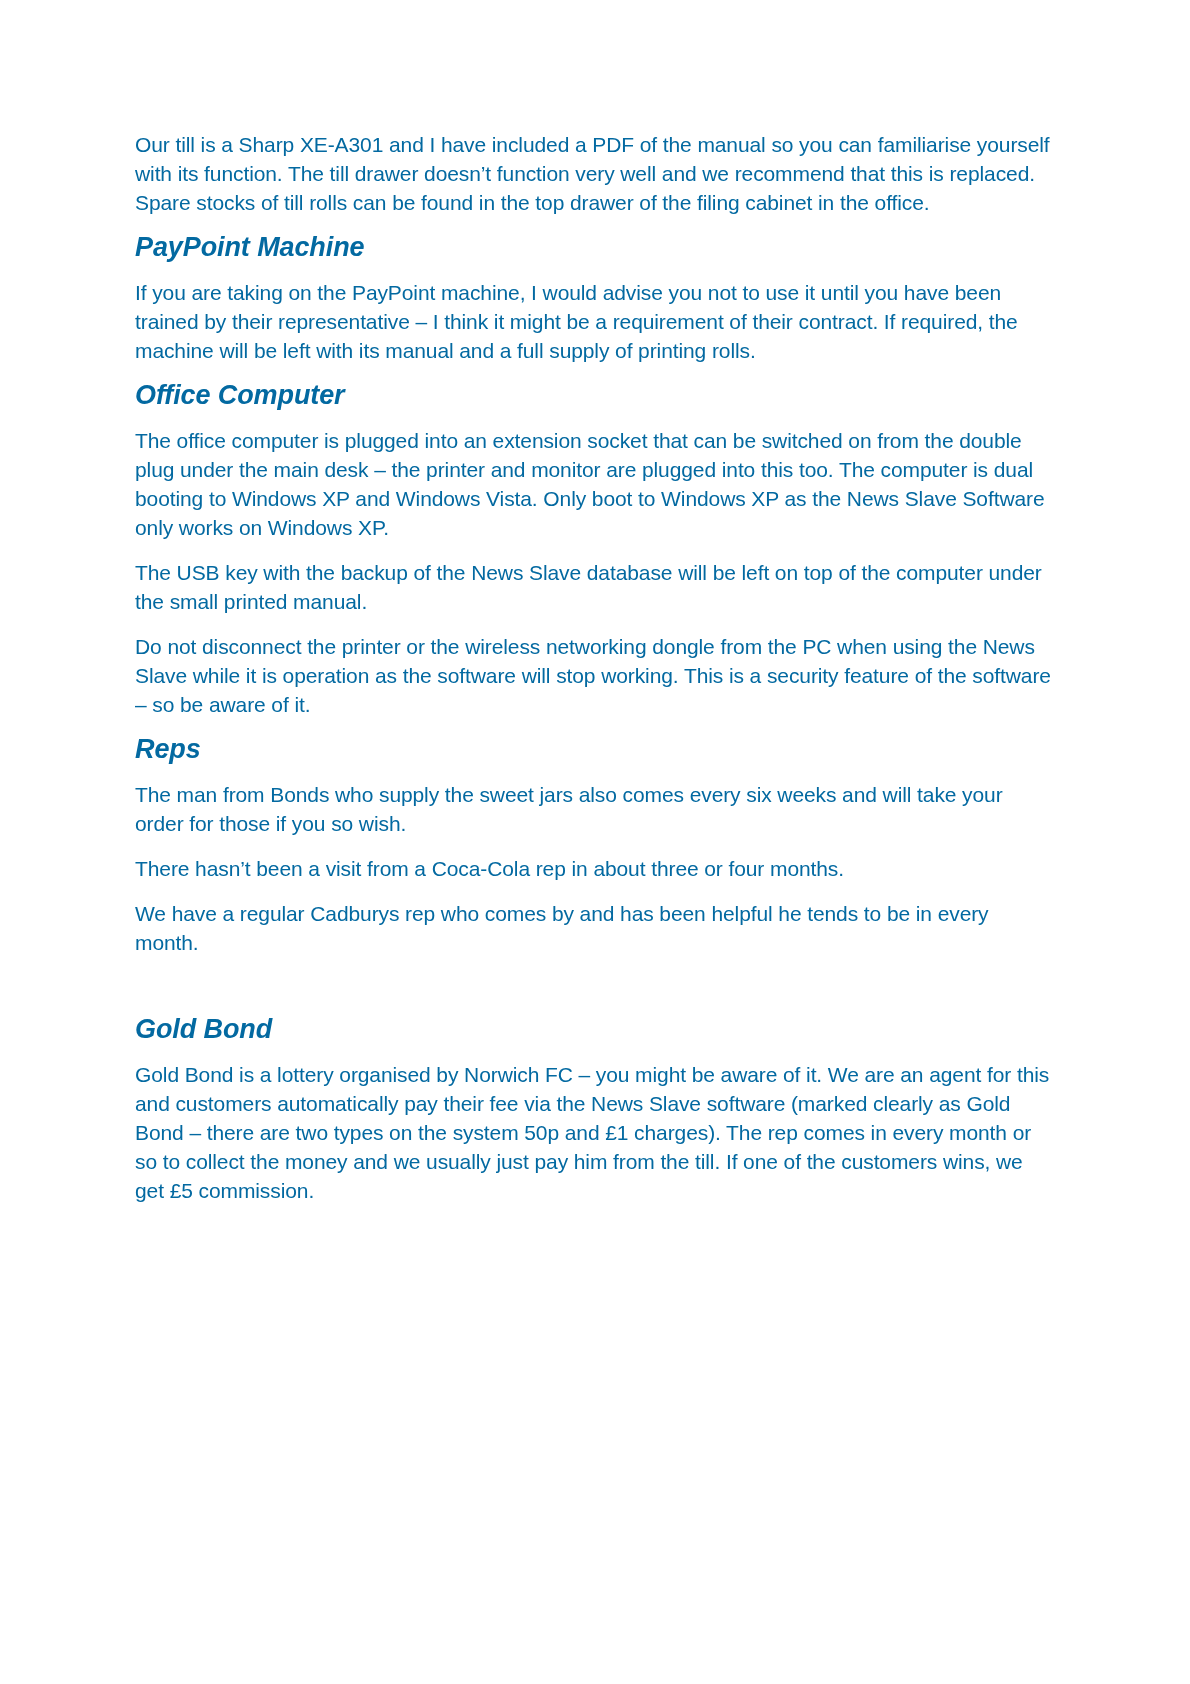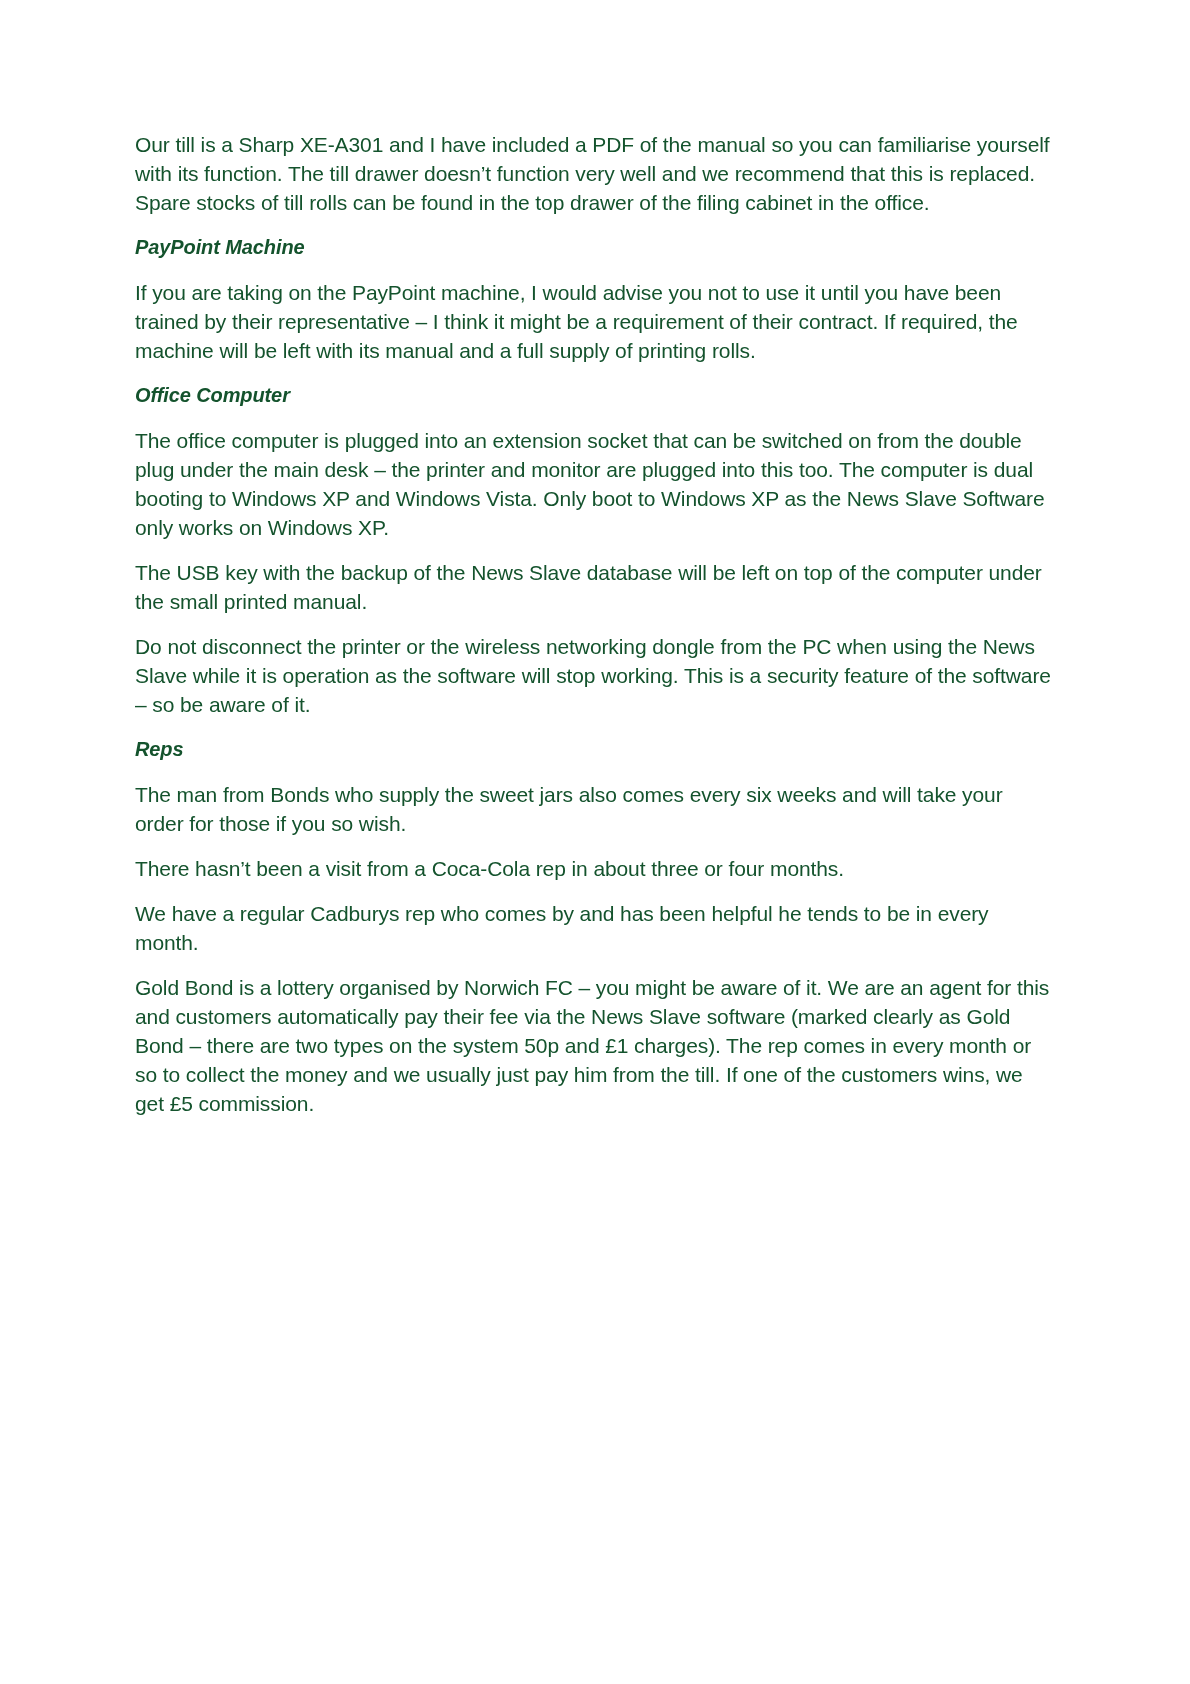--- a/index.html
+++ b/index.html
@@ -8,33 +8,33 @@
     background: #ffffff;
   }
   .page {
     position: relative;
     width: 1190px;
     height: 1684px;
     background: #ffffff;
     box-sizing: border-box;
     padding: 130px 135px 0 135px;
     font-family: "Liberation Sans", "DejaVu Sans", sans-serif;
-    color: #14532d;
+    color: #0369a1;
     overflow: hidden;
   }
   .doc-paragraph {
     margin: 0 0 16px 0;
     font-size: 21px;
     line-height: 29px;
     font-weight: 400;
     letter-spacing: -0.1px;
   }
   .doc-heading {
     margin: 13px 0 16px 0;
-    font-size: 20px;
+    font-size: 27px;
     line-height: 29px;
     font-weight: 700;
     font-style: italic;
     letter-spacing: -0.1px;
   }
   .gap-before {
     margin-top: 58px;
   }
 </style>
 </head>
@@ -45,14 +45,15 @@
   <h2 class="doc-heading">PayPoint Machine</h2>
   <p class="doc-paragraph">If you are taking on the PayPoint machine, I would advise you not to use it until you have been trained by their representative – I think it might be a requirement of their contract. If required, the machine will be left with its manual and a full supply of printing rolls.</p>
   <h2 class="doc-heading">Office Computer</h2>
   <p class="doc-paragraph">The office computer is plugged into an extension socket that can be switched on from the double plug under the main desk – the printer and monitor are plugged into this too. The computer is dual booting to Windows XP and Windows Vista. Only boot to Windows XP as the News Slave Software only works on Windows XP.</p>
   <p class="doc-paragraph">The USB key with the backup of the News Slave database will be left on top of the computer under the small printed manual.</p>
   <p class="doc-paragraph">Do not disconnect the printer or the wireless networking dongle from the PC when using the News Slave while it is operation as the software will stop working. This is a security feature of the software – so be aware of it.</p>
   <h2 class="doc-heading">Reps</h2>
   <p class="doc-paragraph">The man from Bonds who supply the sweet jars also comes every six weeks and will take your order for those if you so wish.</p>
   <p class="doc-paragraph">There hasn’t been a visit from a Coca-Cola rep in about three or four months.</p>
   <p class="doc-paragraph">We have a regular Cadburys rep who comes by and has been helpful he tends to be in every month.</p>
+  <h2 class="doc-heading gap-before">Gold Bond</h2>
   <p class="doc-paragraph">Gold Bond is a lottery organised by Norwich FC – you might be aware of it. We are an agent for this and customers automatically pay their fee via the News Slave software (marked clearly as Gold Bond – there are two types on the system 50p and £1 charges). The rep comes in every month or so to collect the money and we usually just pay him from the till. If one of the customers wins, we get £5 commission.</p>
 </main>
 
 </body></html>

